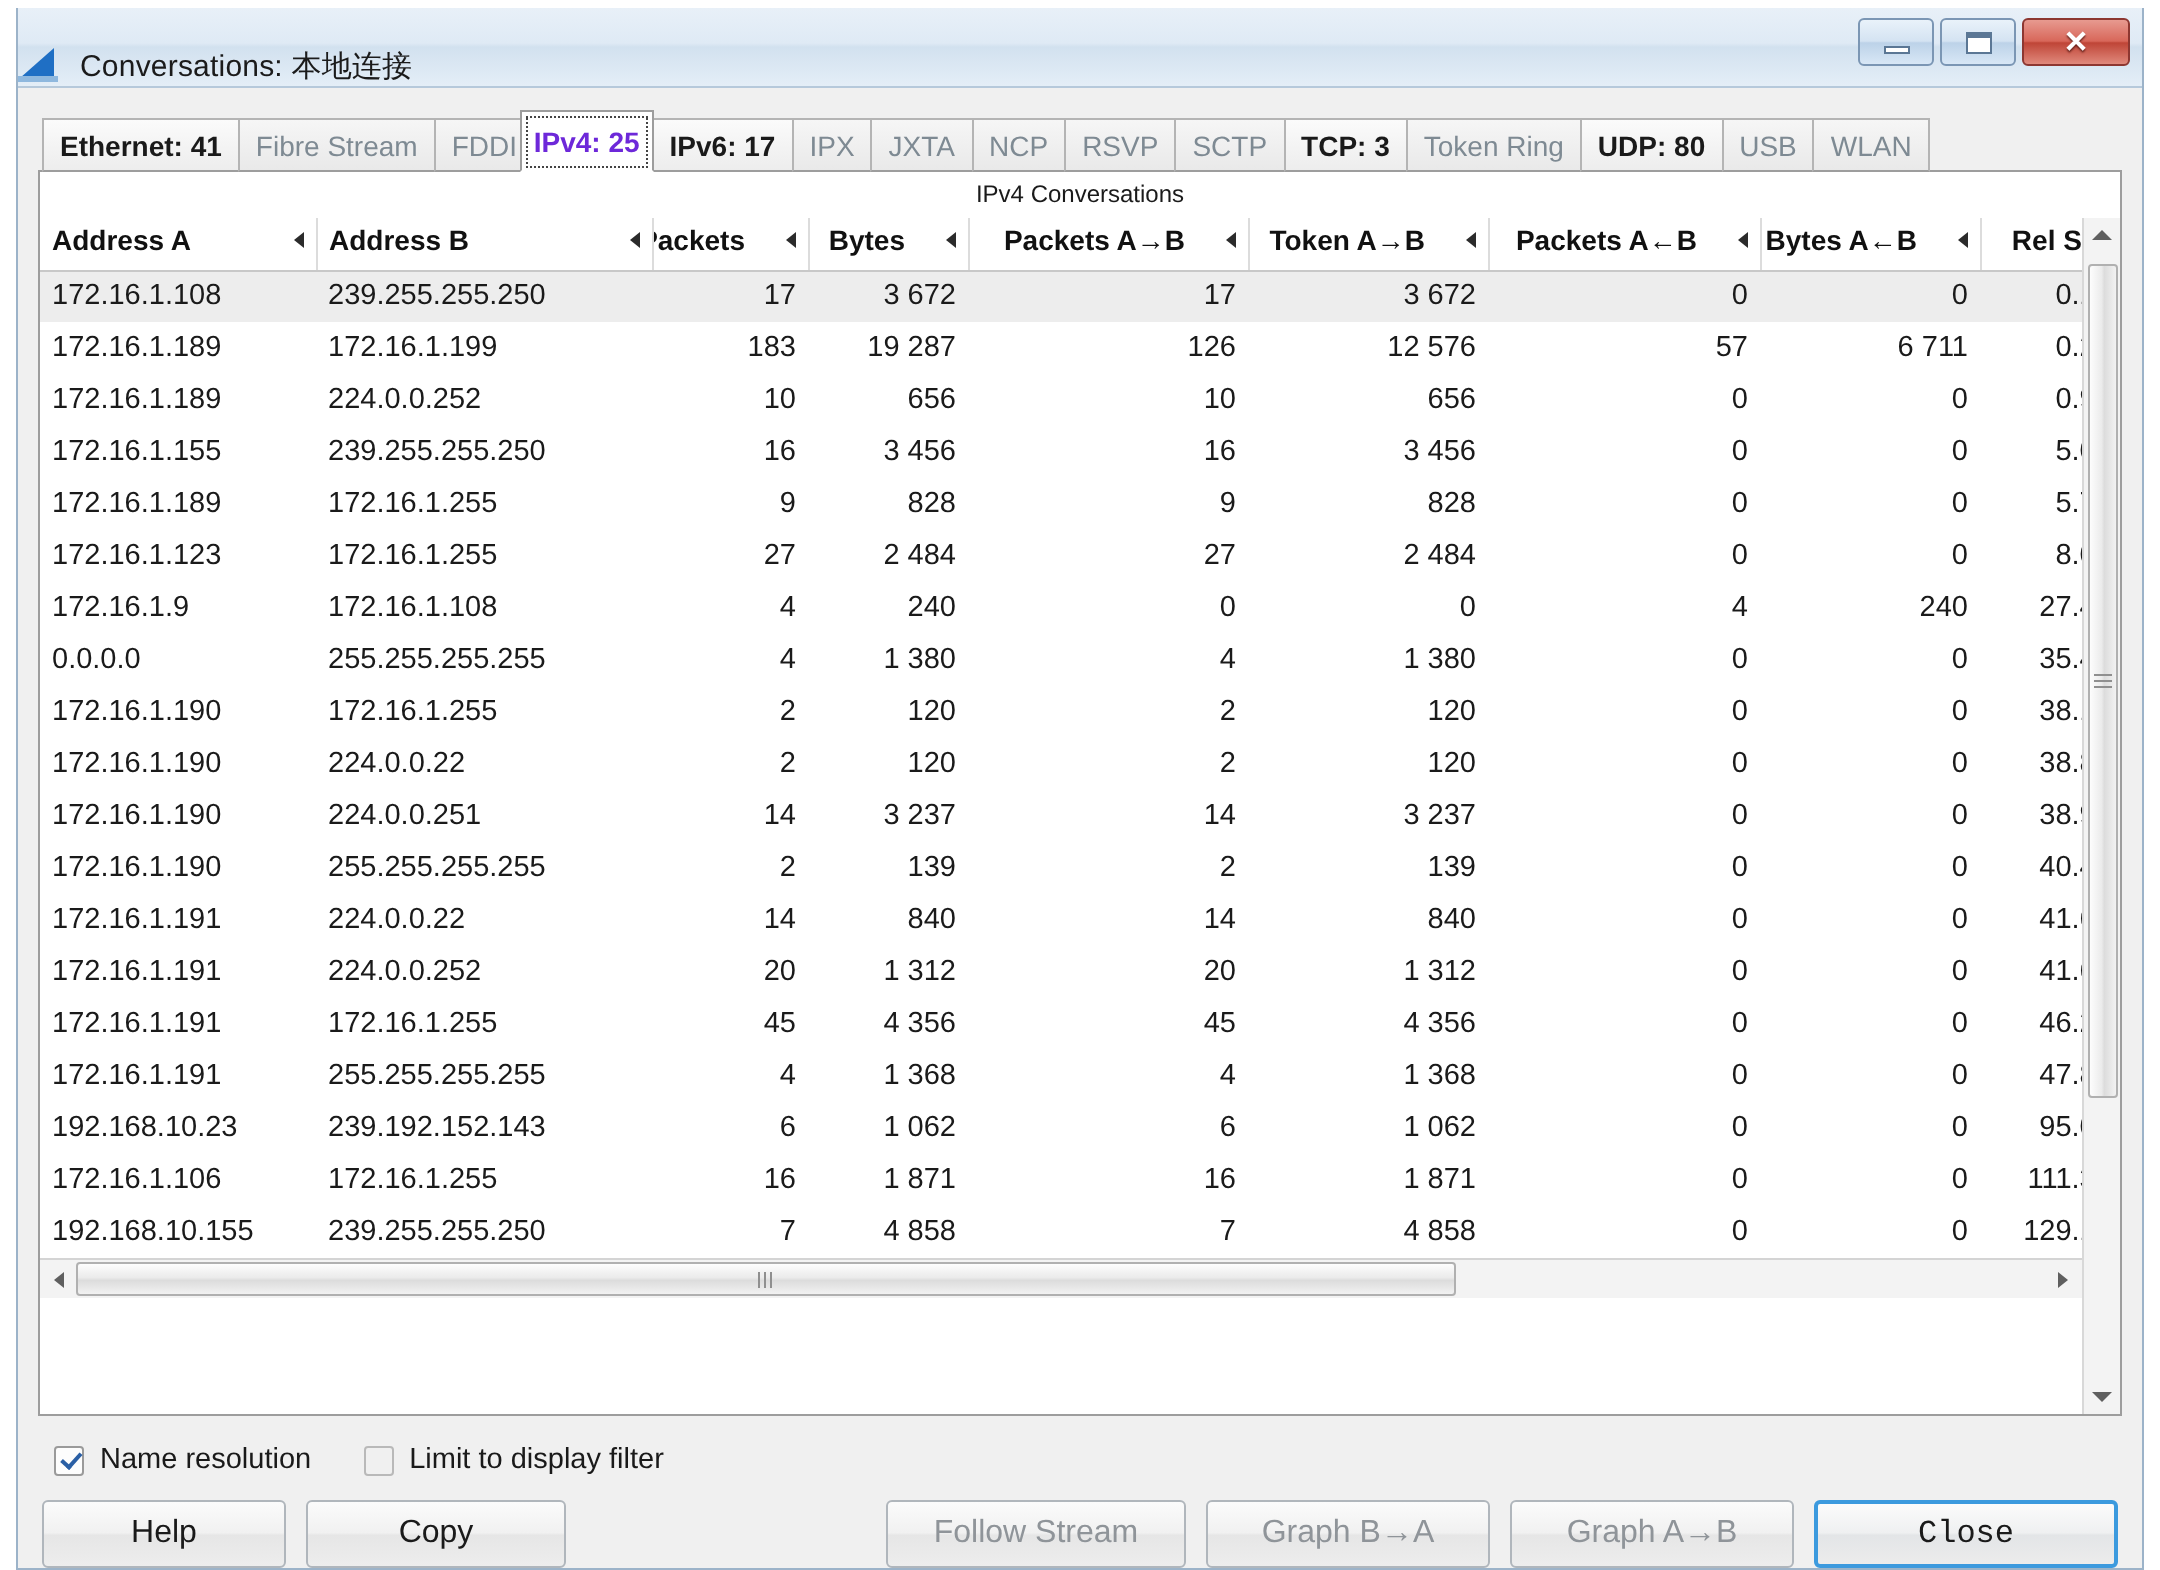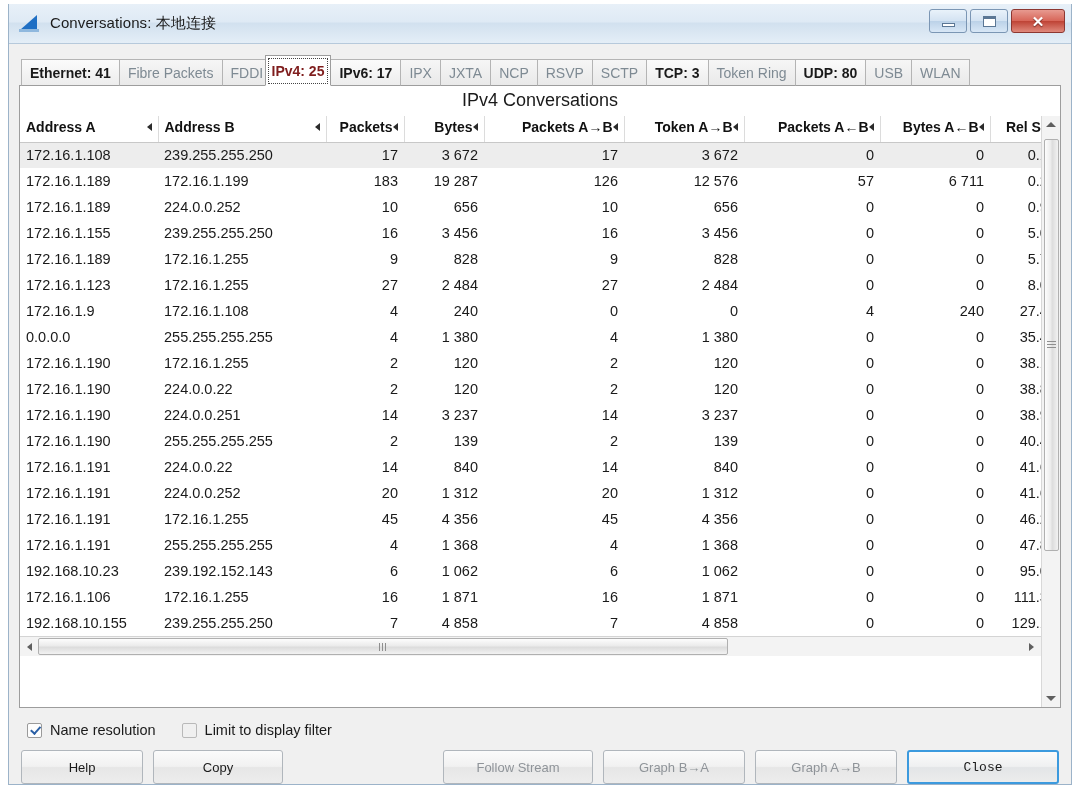--- a/index.html
+++ b/index.html
@@ -22,22 +22,21 @@
     flex-direction: column;
   }
 
   
   #titlebar {
     height: 40px;
     flex: 0 0 40px;
     background: linear-gradient(to bottom, #e8f0f8 0%, #dfeaf5 45%, #d2e1ef 50%, #e4eef7 100%);
     border-bottom: 1px solid #b6c9db;
     display: flex;
-    align-items: center;
-    padding-left: 10px;
+    align-items: flex-end;
     position: relative;
   }
   #shark-icon {
     width: 22px; height: 20px;
     position: relative;
     flex: 0 0 22px;
     margin-right: 9px;
   }
   #shark-icon .fin {
     position: absolute;
@@ -133,21 +132,21 @@
   .tab.enabled {
     color: #1a1a1a;
     font-weight: bold;
     background: linear-gradient(to bottom, #fbfbfb 0%, #ededed 100%);
   }
   .tab.active {
     height: 31px;
     background: #ffffff;
     border: 1px solid #9d9d9d;
     border-bottom: 1px solid #ffffff;
-    color: #7f1d1d;
+    color: #6d28d9;
     font-weight: bold;
     padding: 0 6px;
     position: relative;
     z-index: 4;
   }
   .tab.active .focusring {
     position: absolute;
     left: 2px; right: 2px; top: 2px; bottom: 1px;
     border: 1px dotted #444;
   }
@@ -160,21 +159,21 @@
     background: #ffffff;
     margin-top: -1px;
     display: flex;
     flex-direction: column;
     min-height: 0;
     position: relative;
     z-index: 1;
   }
   #panel-caption {
     text-align: center;
-    font-size: 18px;
+    font-size: 12px;
     color: #1a1a1a;
     padding: 4px 0 5px 0;
     flex: 0 0 auto;
   }
 
   #grid-wrap {
     flex: 1 1 auto;
     display: flex;
     min-height: 0;
   }
@@ -202,21 +201,21 @@
     padding: 2px 6px 5px 6px;
     height: 26px;
     white-space: nowrap;
     overflow: hidden;
     position: relative;
   }
   table.conv th .hdr {
     display: flex;
     align-items: center;
     justify-content: space-between;
-    gap: 0;
+    gap: 20px;
   }
   table.conv th .sortarrow {
     width: 0; height: 0;
     border-top: 4px solid transparent;
     border-bottom: 4px solid transparent;
     border-right: 5px solid #2b2b2b;
     flex: 0 0 5px;
   }
   table.conv th.num .hdr { justify-content: flex-end; }
   table.conv td {
@@ -338,21 +337,21 @@
     align-items: flex-start;
     padding-top: 6px;
     position: relative;
     height: 40px;
   }
   .btn {
     height: 34px;
     border: 1px solid #b0b6bc;
     border-radius: 3px;
     background: linear-gradient(to bottom, #fbfbfb 0%, #f1f1f1 48%, #e6e6e6 52%, #ededed 100%);
-    font-size: 13px;
+    font-size: 16px;
     color: #1a1a1a;
     display: flex;
     align-items: center;
     justify-content: center;
     margin-right: 10px;
     white-space: nowrap;
   }
   .btn.disabled { color: #8f9499; }
   .btn.default {
     border: 2px solid #3c9ade;
@@ -432,21 +431,21 @@
     </div>
   </div>
 
   <div id="body">
 
     <div id="tabbar">
       <div class="tab enabled">
           <span>Ethernet: 41</span>
         </div>
       <div class="tab">
-          <span>Fibre Packets</span>
+          <span>Fibre Stream</span>
         </div>
       <div class="tab clipped">
           <span>FDDI</span>
         </div>
       <div class="tab active">
           <span>IPv4: 25</span>
           <span class="focusring"></span>
         </div>
       <div class="tab enabled">
           <span>IPv6: 17</span>

